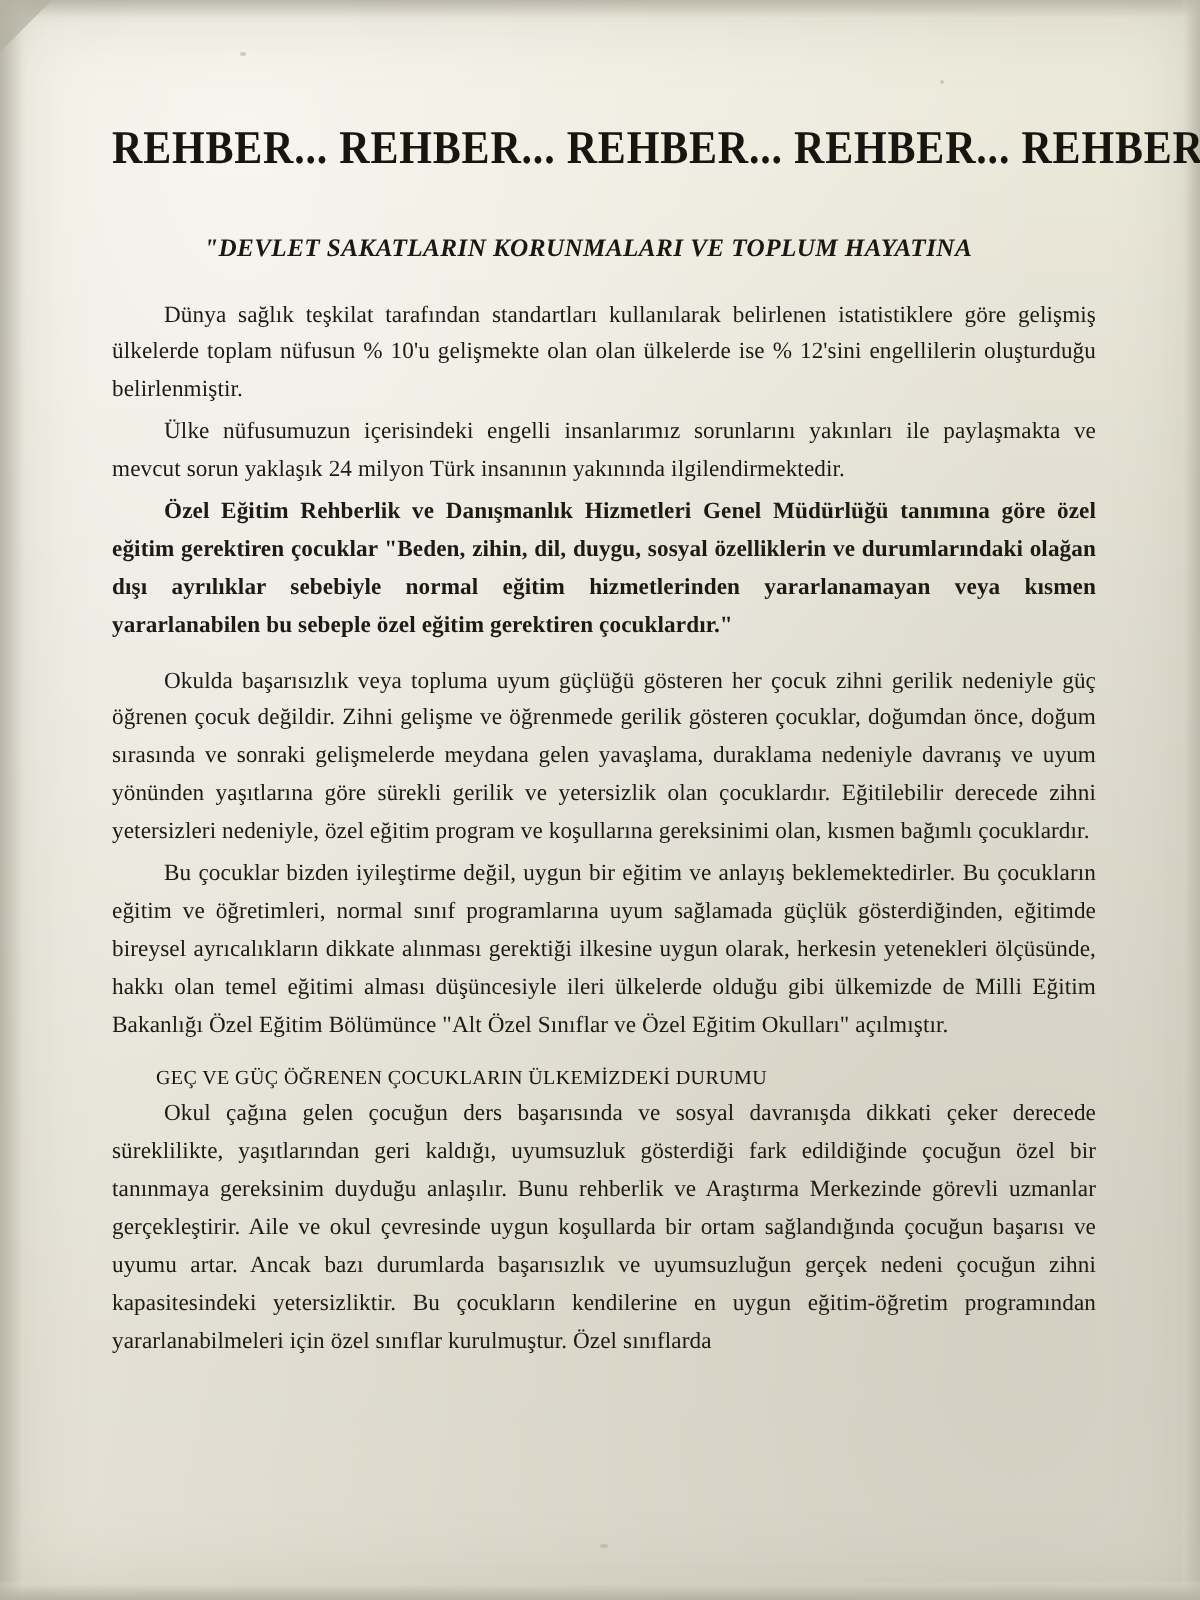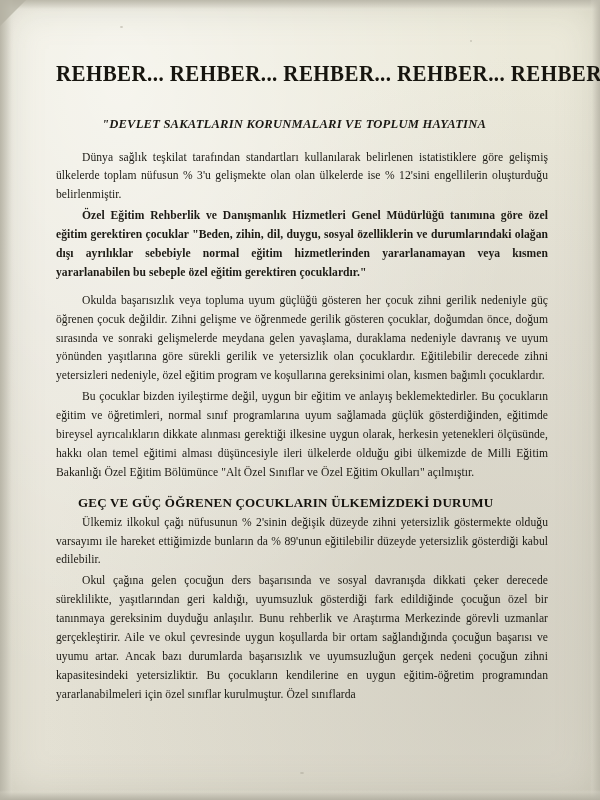--- a/index.html
+++ b/index.html
@@ -82,22 +82,22 @@
     font-size: 11.6px;
     line-height: 1.63;
     text-align: justify;
     text-indent: 26px;
     color: #1c1a14;
     letter-spacing: 0.05px;
   }
   p.gap { margin-bottom: 9px; font-weight: bold; }
   .section-head {
     margin: 12px 0 3px 0;
-    font-size: 13px;
-    font-weight: bold;
+    font-size: 10px;
+    font-weight: normal;
     color: #15130e;
     letter-spacing: 0.2px;
     padding-left: 22px;
   }
   .speck {
     position: absolute;
     background: #a9a698;
     opacity: 0.5;
     border-radius: 50%;
   }
@@ -117,24 +117,24 @@
   <div class="speck" style="left:300px; top:772px; width:4px; height:2px;"></div>
 
   <div class="content">
 
     <div class="header-banner">REHBER... REHBER... REHBER... REHBER... REHBER...</div>
 
     <div class="title-block">
       <div>"DEVLET SAKATLARIN KORUNMALARI VE TOPLUM HAYATINA</div>
     </div>
 
-    <p class="body">Dünya sağlık teşkilat tarafından standartları kullanılarak belirlenen istatistiklere göre gelişmiş ülkelerde toplam nüfusun % 3'u gelişmekte olan olan ülkelerde ise % 12'sini engellilerin oluşturduğu belirlenmiştir.</p>
+    <p class="body">Dünya sağlık teşkilat tarafından standartları kullanılarak belirlenen istatistiklere göre gelişmiş ülkelerde toplam nüfusun % 10'u gelişmekte olan olan ülkelerde ise % 12'sini engellilerin oluşturduğu belirlenmiştir.</p>
+    <p class="body">Ülke nüfusumuzun içerisindeki engelli insanlarımız sorunlarını yakınları ile paylaşmakta ve mevcut sorun yaklaşık 24 milyon Türk insanının yakınında ilgilendirmektedir.</p>
     <p class="body gap">Özel Eğitim Rehberlik ve Danışmanlık Hizmetleri Genel Müdürlüğü tanımına göre özel eğitim gerektiren çocuklar "Beden, zihin, dil, duygu, sosyal özelliklerin ve durumlarındaki olağan dışı ayrılıklar sebebiyle normal eğitim hizmetlerinden yararlanamayan veya kısmen yararlanabilen bu sebeple özel eğitim gerektiren çocuklardır."</p>
     <p class="body">Okulda başarısızlık veya topluma uyum güçlüğü gösteren her çocuk zihni gerilik nedeniyle güç öğrenen çocuk değildir. Zihni gelişme ve öğrenmede gerilik gösteren çocuklar, doğumdan önce, doğum sırasında ve sonraki gelişmelerde meydana gelen yavaşlama, duraklama nedeniyle davranış ve uyum yönünden yaşıtlarına göre sürekli gerilik ve yetersizlik olan çocuklardır. Eğitilebilir derecede zihni yetersizleri nedeniyle, özel eğitim program ve koşullarına gereksinimi olan, kısmen bağımlı çocuklardır.</p>
     <p class="body">Bu çocuklar bizden iyileştirme değil, uygun bir eğitim ve anlayış beklemektedirler. Bu çocukların eğitim ve öğretimleri, normal sınıf programlarına uyum sağlamada güçlük gösterdiğinden, eğitimde bireysel ayrıcalıkların dikkate alınması gerektiği ilkesine uygun olarak, herkesin yetenekleri ölçüsünde, hakkı olan temel eğitimi alması düşüncesiyle ileri ülkelerde olduğu gibi ülkemizde de Milli Eğitim Bakanlığı Özel Eğitim Bölümünce "Alt Özel Sınıflar ve Özel Eğitim Okulları" açılmıştır.</p>
 
     <div class="section-head">GEÇ VE GÜÇ ÖĞRENEN ÇOCUKLARIN ÜLKEMİZDEKİ DURUMU</div>
 
-    <p class="body">Ülkemiz ilkokul çağı nüfusunun % 2'sinin değişik düzeyde zihni yetersizlik göstermekte olduğu varsayımı ile hareket ettiğimizde bunların da % 89'unun eğitilebilir düzeyde yetersizlik gösterdiği kabul edilebilir.</p>
     <p class="body">Okul çağına gelen çocuğun ders başarısında ve sosyal davranışda dikkati çeker derecede süreklilikte, yaşıtlarından geri kaldığı, uyumsuzluk gösterdiği fark edildiğinde çocuğun özel bir tanınmaya gereksinim duyduğu anlaşılır. Bunu rehberlik ve Araştırma Merkezinde görevli uzmanlar gerçekleştirir. Aile ve okul çevresinde uygun koşullarda bir ortam sağlandığında çocuğun başarısı ve uyumu artar. Ancak bazı durumlarda başarısızlık ve uyumsuzluğun gerçek nedeni çocuğun zihni kapasitesindeki yetersizliktir. Bu çocukların kendilerine en uygun eğitim-öğretim programından yararlanabilmeleri için özel sınıflar kurulmuştur. Özel sınıflarda</p>
 
   </div>
 </div>
 
 </body></html>

